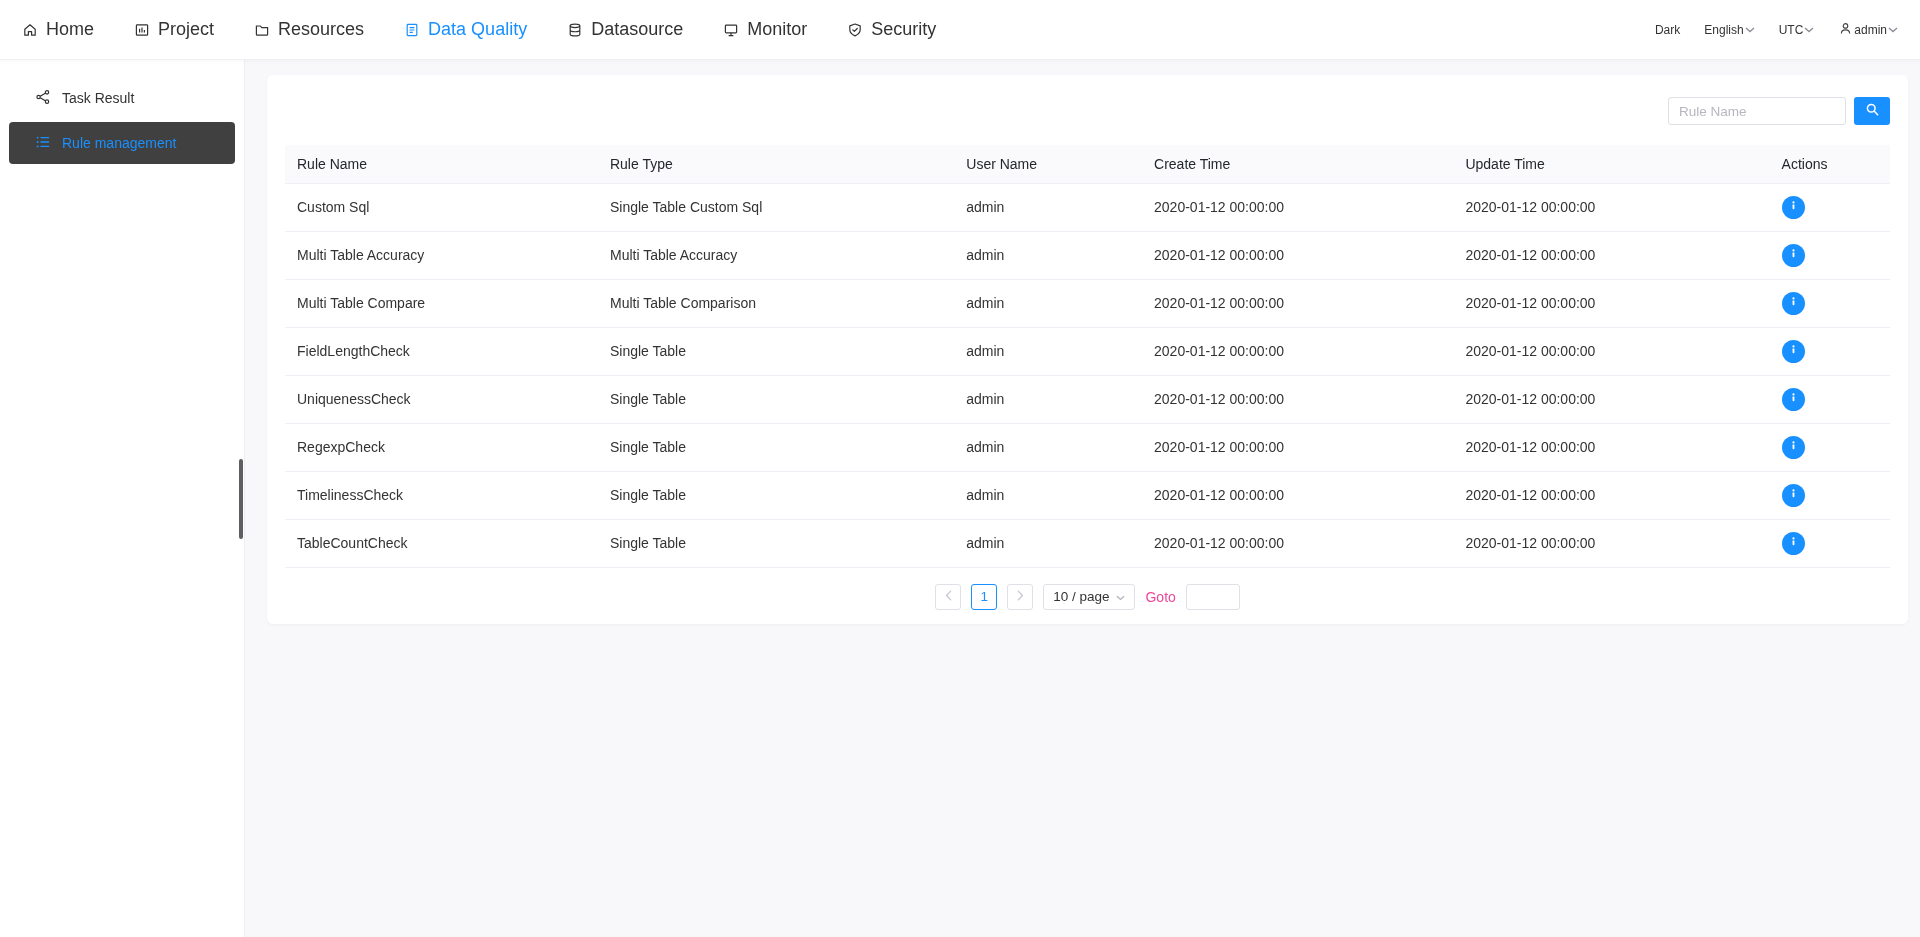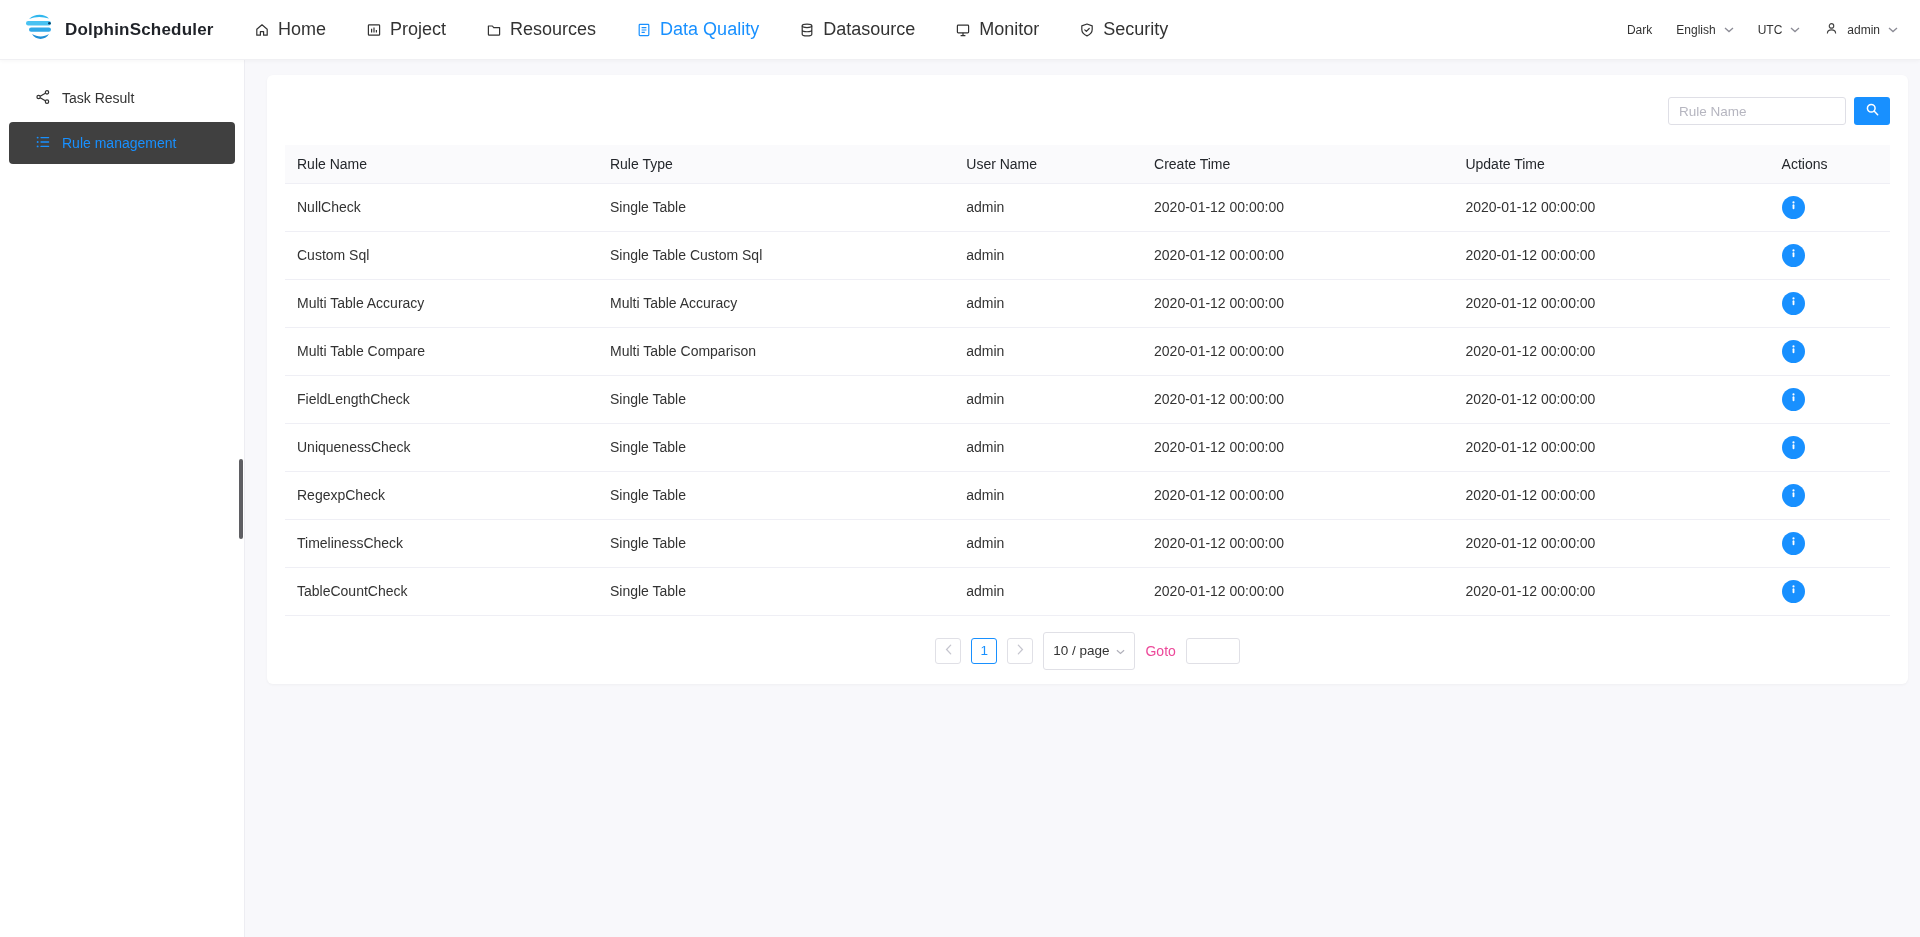--- a/index.html
+++ b/index.html
@@ -15,21 +15,21 @@
   
   .navbar{height:60px;background:#fff;display:flex;align-items:center;padding:0 22px;
           border-bottom:1px solid #f0f0f3;box-shadow:0 1px 4px rgba(0,0,0,.04);position:relative;z-index:5}
   .brand{display:flex;align-items:center;gap:9px;width:232px;flex:none}
   .brand-name{font-size:17px;font-weight:700;color:#1f2228;letter-spacing:.2px}
   .nav-items{display:flex;align-items:center;gap:40px}
   .nav-item{display:flex;align-items:center;gap:8px;font-size:18px;color:#333;cursor:pointer;white-space:nowrap}
   .nav-item svg{display:block}
   .nav-item.active{color:var(--primary)}
   .nav-right{margin-left:auto;display:flex;align-items:center;gap:24px;font-size:12px;color:#333}
-  .dd{display:flex;align-items:center;gap:8px;cursor:pointer}
+  .dd{display:flex;align-items:center;gap:1px;cursor:pointer}
   .chev{display:block}
   .theme-toggle{cursor:pointer}
 
   
   .layout{display:flex;height:877px}
   .sidebar{width:245px;flex:none;background:#fff;border-right:1px solid #ededf2;padding-top:14px;position:relative}
   .side-item{display:flex;align-items:center;gap:11px;height:42px;margin:3px 9px;padding:0 10px 0 26px;
              border-radius:4px;font-size:14px;color:#333;cursor:pointer}
   .side-item.active{background:#404040;color:var(--primary)}
   .side-scrollbar{position:absolute;right:1px;top:399px;width:4px;height:80px;border-radius:2px;background:#5f5f63}
@@ -51,43 +51,29 @@
            border-bottom:1px solid var(--row-border);white-space:nowrap}
   tbody td{height:48px;padding:0 12px;border-bottom:1px solid var(--row-border);white-space:nowrap;overflow:hidden}
   .info-btn{width:23px;height:23px;border-radius:50%;background:var(--primary);border:none;cursor:pointer;
             display:flex;align-items:center;justify-content:center}
 
   
   .pagination{display:flex;align-items:center;justify-content:center;gap:10px;margin-top:16px;font-size:14px}
   .pg-btn{width:26px;height:26px;border:1px solid #e0e0e6;background:#fff;border-radius:3px;cursor:pointer;
           display:flex;align-items:center;justify-content:center;color:#c6c6cf;padding:0}
   .pg-btn.page{border-color:var(--primary);color:var(--primary);font-size:13.5px}
-  .page-size{height:38px;border:1px solid #e0e0e6;border-radius:3px;background:#fff;cursor:pointer;
+  .page-size{height:26px;border:1px solid #e0e0e6;border-radius:3px;background:#fff;cursor:pointer;
              display:flex;align-items:center;gap:7px;padding:0 9px;font-size:13.5px;color:#333;white-space:nowrap}
   .goto-label{color:#ec4899}
   .goto-input{width:54px;height:26px;border:1px solid #e0e0e6;border-radius:3px;outline:none;padding:0 6px;font-size:13.5px}
 </style>
 </head>
 <body>
 
 <header class="navbar">
-  <div class="brand">
-    <span class="logo">
-      <svg width="34" height="29" viewBox="0 0 34 29">
-        <g>
-          <path d="M7 6c6-5.5 15-5.5 20-.5-7-2.2-14-2-20 .5z" fill="#2fb7ee"></path>
-          <rect x="4" y="8" width="25" height="4.4" rx="2.2" fill="#49c2f2"></rect>
-          <rect x="7" y="14.4" width="22" height="4.4" rx="2.2" fill="#2fa8e8"></rect>
-          <path d="M10 21c5.5 3.2 12 3.2 17 0-4 6.5-13 6.5-17 0z" fill="#1f8fd6"></path>
-          <circle cx="27.4" cy="10.2" r="1.3" fill="#0b3a5c"></circle>
-        </g>
-      </svg>
-    </span>
-    <span class="brand-name">DolphinScheduler</span>
-  </div>
 
   <nav class="nav-items">
     <a class="nav-item">
       <span>
         <svg width="16" height="16" viewBox="0 0 20 20" fill="none" stroke="currentColor" stroke-width="1.5" stroke-linejoin="round">
             <path d="M3.5 9 10 3.5 16.5 9v7.5H12V12H8v4.5H3.5z"></path>
           </svg>
       </span>
       <span>Home</span>
     </a>
@@ -240,37 +226,20 @@
           <tr>
             <th>Rule Name</th>
             <th>Rule Type</th>
             <th>User Name</th>
             <th>Create Time</th>
             <th>Update Time</th>
             <th>Actions</th>
           </tr>
         </thead>
         <tbody>
-  <tr>
-    <td class="data-cell">NullCheck</td>
-    <td class="data-cell">Single Table</td>
-    <td class="data-cell">admin</td>
-    <td class="data-cell">2020-01-12 00:00:00</td>
-    <td class="data-cell">2020-01-12 00:00:00</td>
-    <td>
-      <button class="info-btn">
-        <span>
-          <svg width="13" height="13" viewBox="0 0 24 24">
-                      <circle cx="12" cy="6.3" r="2" fill="#fff"></circle>
-                      <rect x="10.3" y="9.8" width="3.4" height="9" rx="1.7" fill="#fff"></rect>
-                    </svg>
-        </span>
-      </button>
-    </td>
-  </tr>
 
   <tr>
     <td class="data-cell">Custom Sql</td>
     <td class="data-cell">Single Table Custom Sql</td>
     <td class="data-cell">admin</td>
     <td class="data-cell">2020-01-12 00:00:00</td>
     <td class="data-cell">2020-01-12 00:00:00</td>
     <td>
       <button class="info-btn">
         <span>

